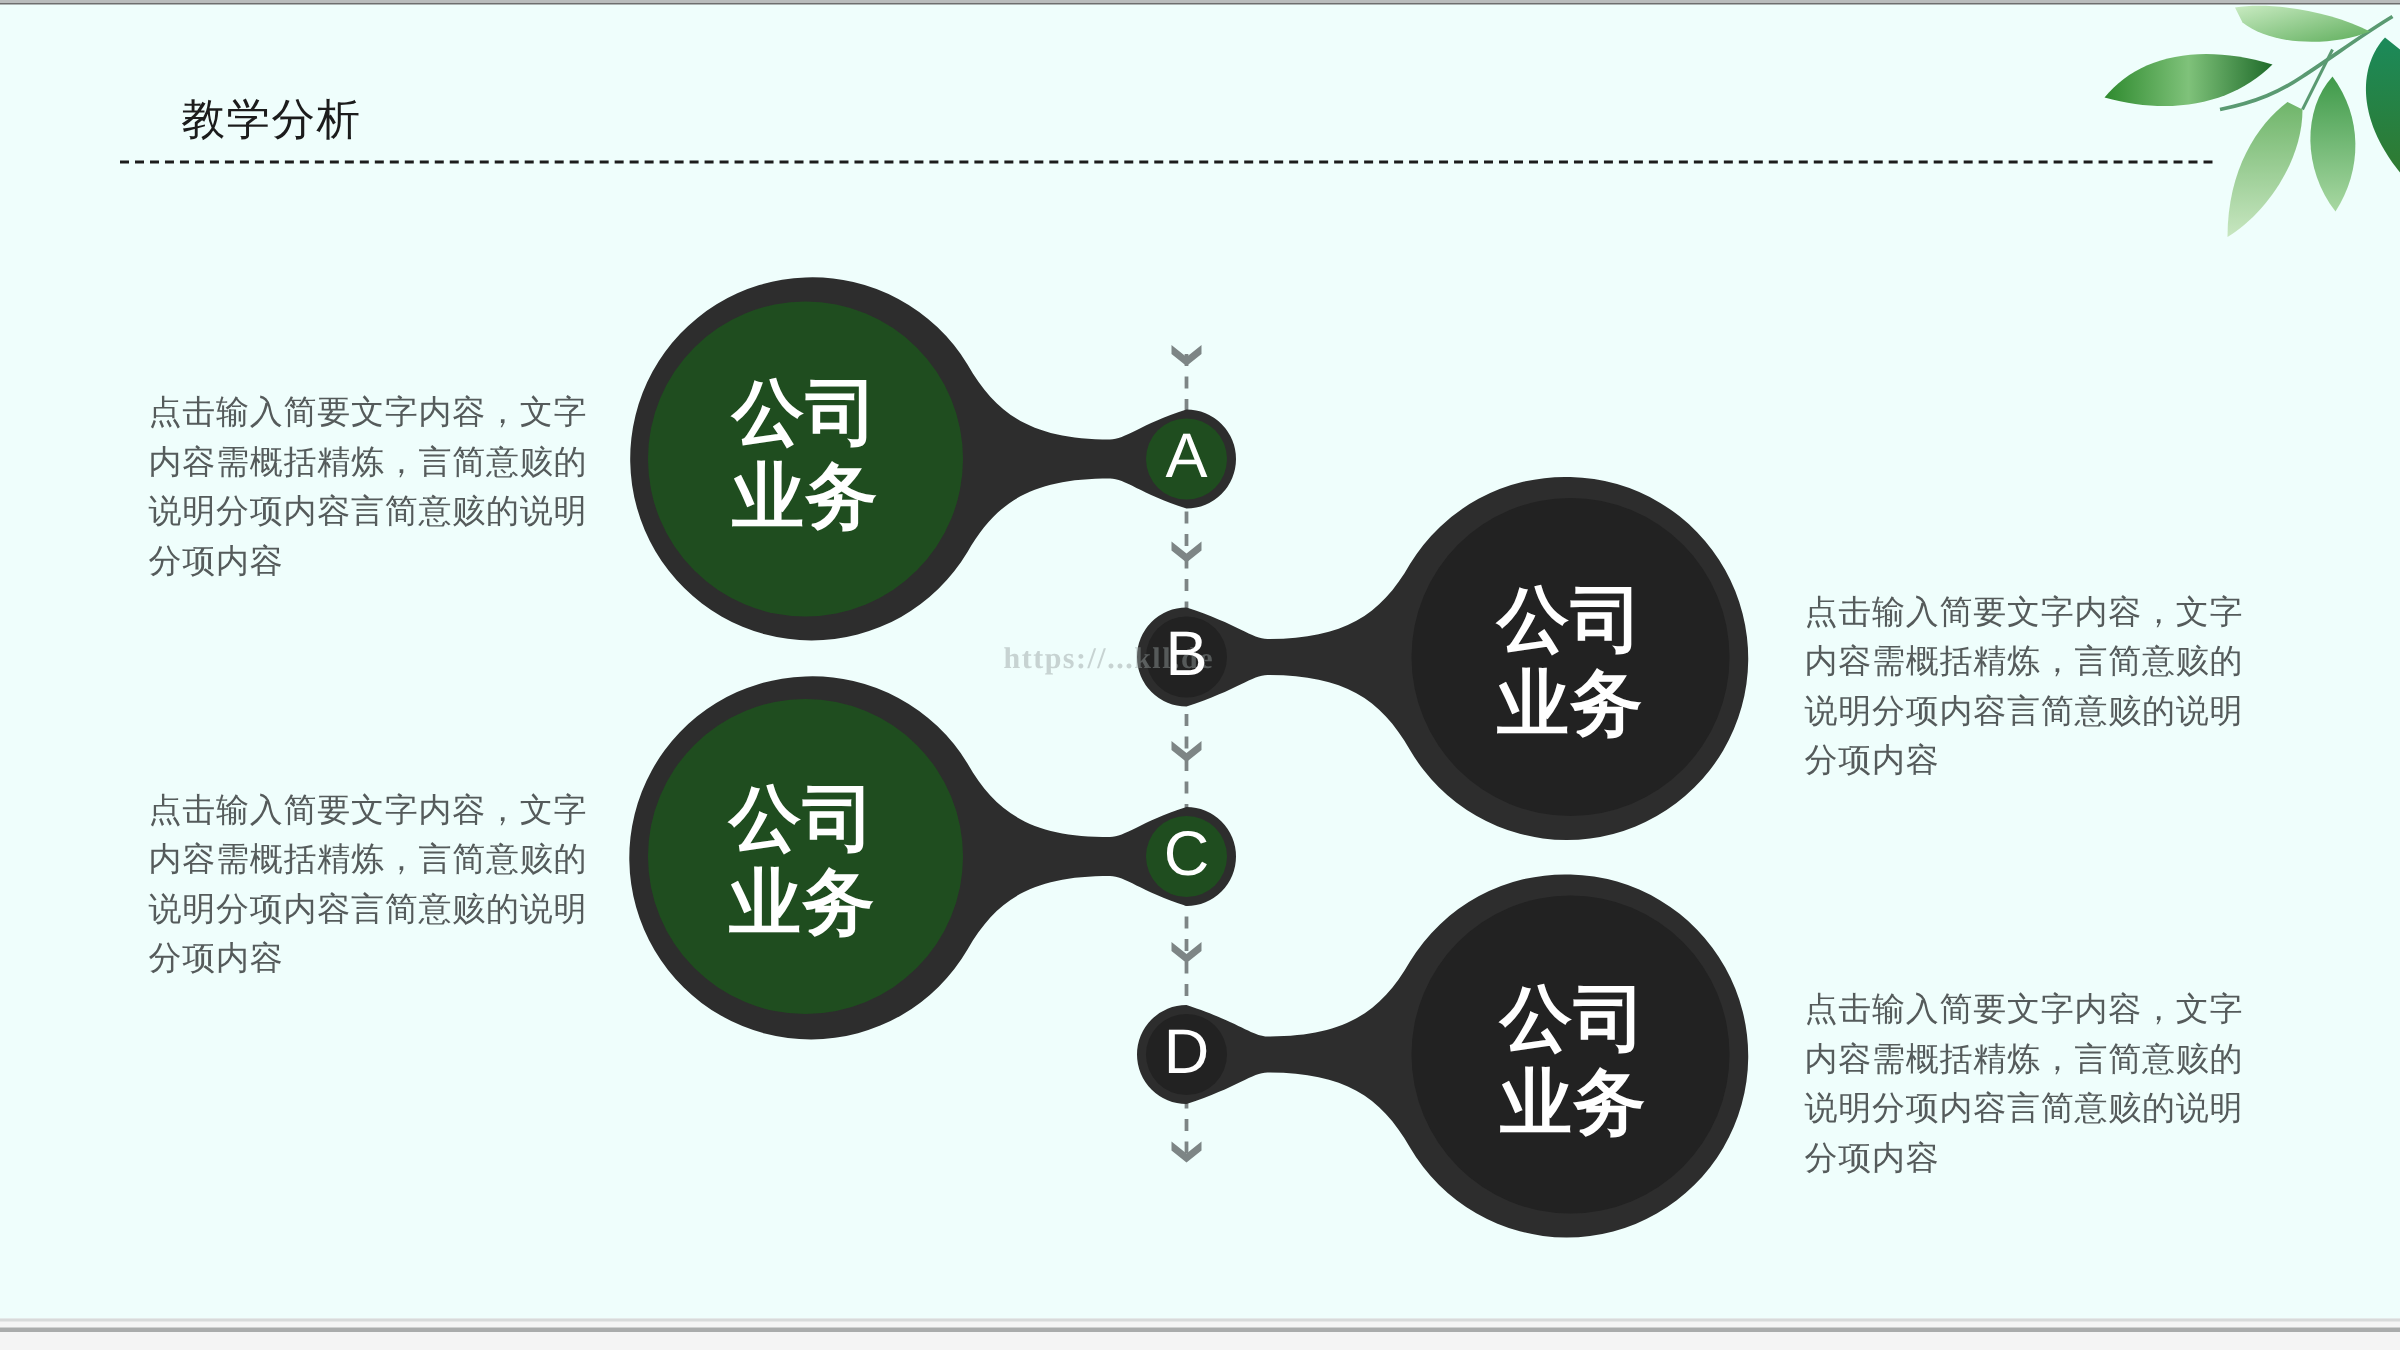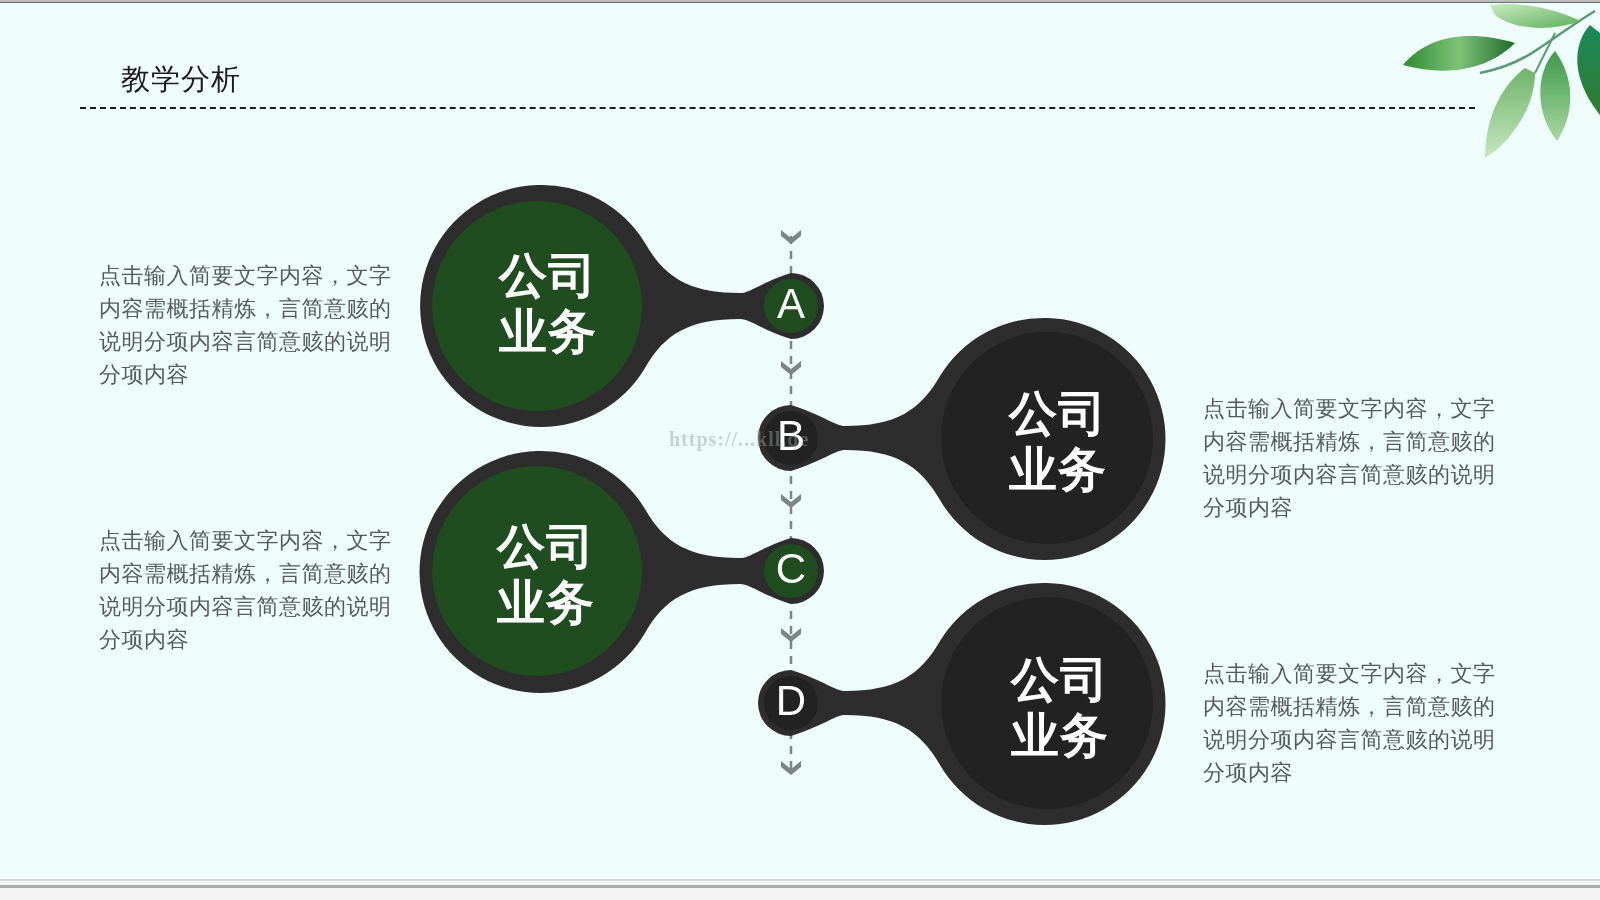--- a/index.html
+++ b/index.html
@@ -75,21 +75,21 @@
       letter-spacing: 0.5px;
       word-break: break-all;
       margin-top: 20px;
     }
     .node-label {
       position: absolute;
       color: #ffffff;
       font-weight: bold;
       font-size: 48px;
       line-height: 56px;
-      text-align: right;
+      text-align: center;
       letter-spacing: 1px;
     }
     .letter {
       position: absolute;
       width: 60px;
       height: 60px;
       line-height: 60px;
       text-align: center;
       color: #ffffff;
       font-size: 42px;

